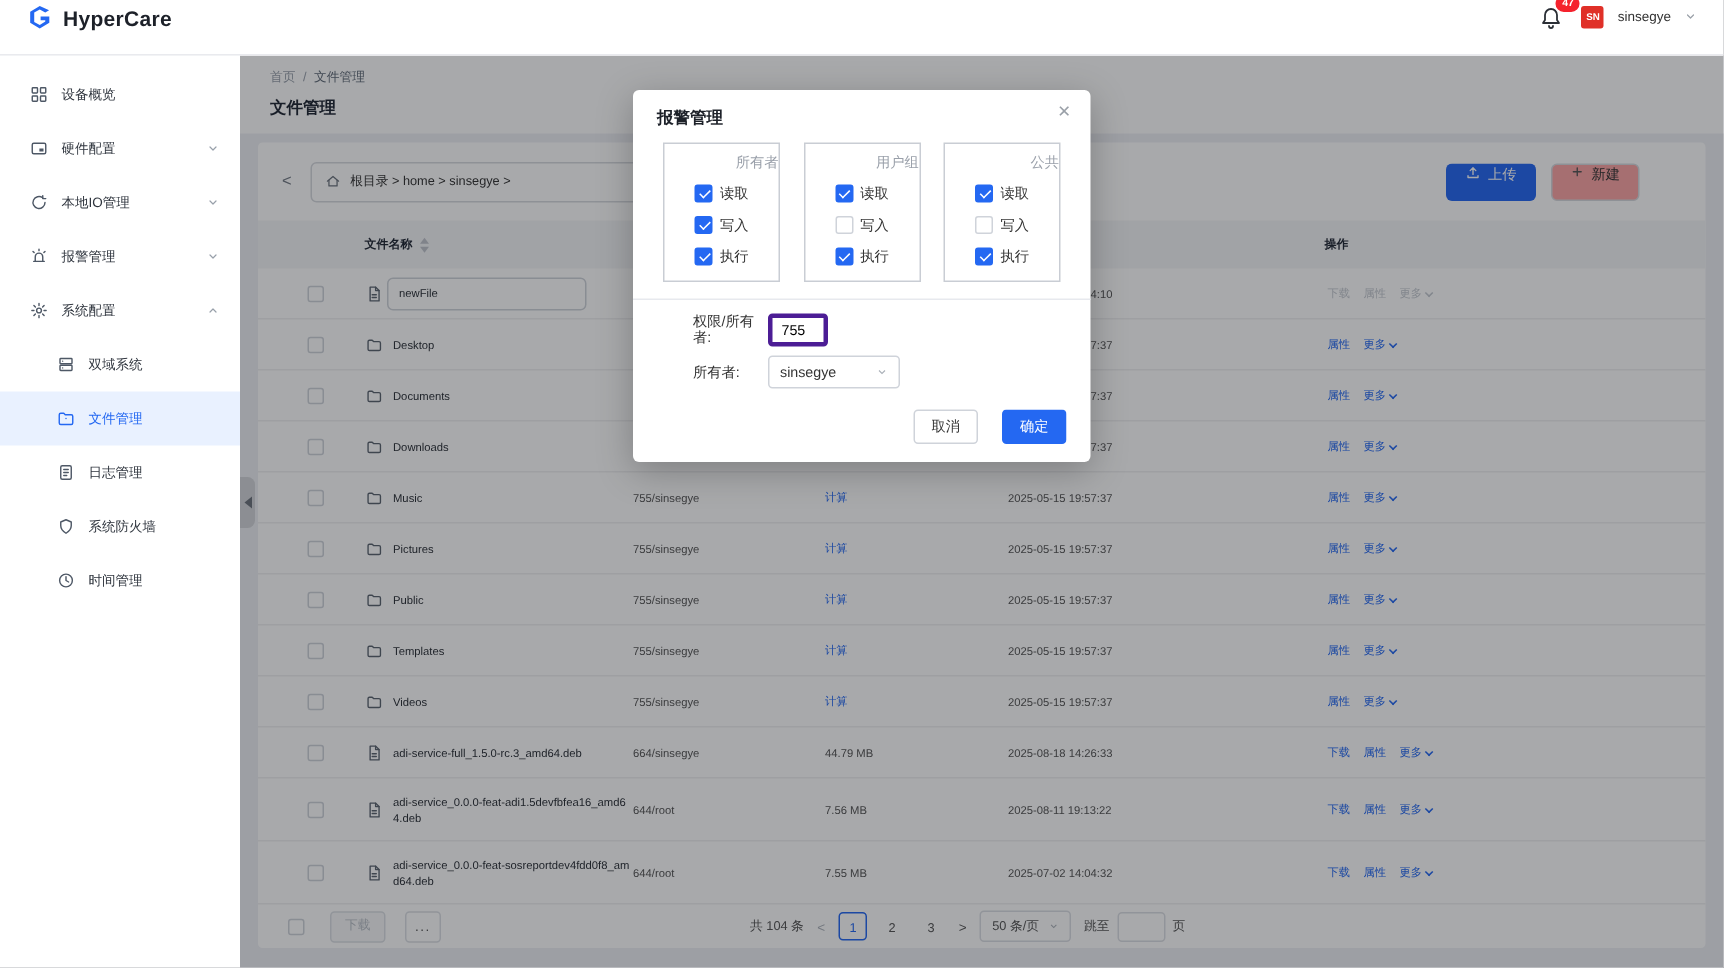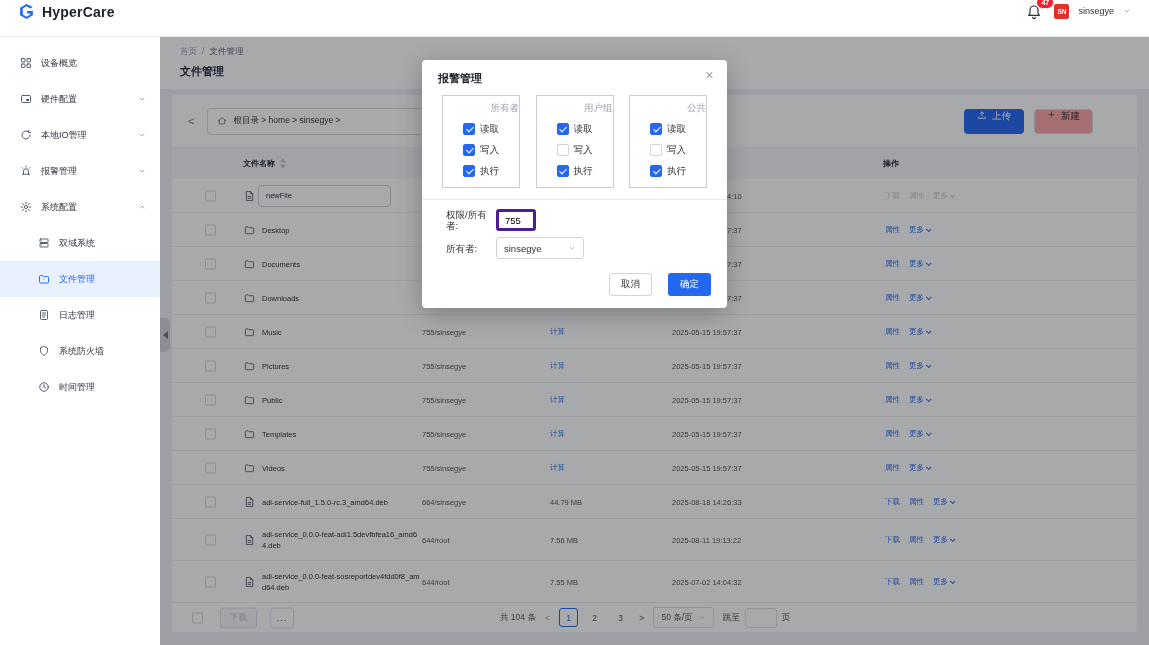--- a/index.html
+++ b/index.html
@@ -88,21 +88,21 @@
 .mask{position:absolute;inset:0;background:rgba(13,17,23,.36);z-index:10}
 .modal{position:absolute;left:262px;top:23px;width:305px;min-height:240px;background:#fff;border-radius:4px;box-shadow:0 6px 24px rgba(0,0,0,.25);z-index:12}
 .m-head{position:relative;padding:11px 16px 6px}
 .m-title{font-size:11px;font-weight:bold;color:#1d2129}
 .m-close{position:absolute;right:13px;top:10px;font-size:11px;color:#9aa0a8;cursor:pointer;line-height:1}
 .m-groups{display:flex;justify-content:space-between;padding:3px 20px 0}
 .perm-box{width:78px;border:1px solid #c9cdd4;padding:6px 0 9px}
 .pb-label{text-align:right;color:#9aa0aa;font-size:9.5px}
 .pb-item{display:flex;align-items:flex-start;gap:5px;margin:8px 0 0 20px;font-size:9.5px;color:#333}
 .m-divider{border-top:1px solid #e7e9ee;margin-top:11px}
-.m-form{padding:9px 24px 0;font-size:9.5px;color:#333}
+.m-form{padding:9px 40px 0;font-size:9.5px;color:#333}
 .form-row{display:flex;align-items:center;margin-bottom:6px}
 .form-label{width:50px;line-height:11px;flex:none}
 .perm-input{width:40px;height:22px;border:3px solid #4c1d95;border-radius:3px;padding:0 6px;font-size:9.5px;outline:none;font-family:inherit}
 .owner-select{width:88px;height:22px;border:1px solid #cfd3da;border-radius:3px;display:flex;align-items:center;justify-content:space-between;padding:0 7px;color:#333;background:#fff;cursor:pointer}
 .m-footer{display:flex;justify-content:flex-end;gap:16px;padding:8px 16px 12px}
 .m-btn{height:23px;padding:0 11px;border-radius:3px;font-size:9.5px;display:flex;align-items:center;cursor:pointer;border:1px solid transparent}
 .m-btn.cancel{border-color:#cfd3da;background:#fff;color:#333}
 .m-btn.ok{background:#2468f2;color:#fff}
 </style>
 </head>

